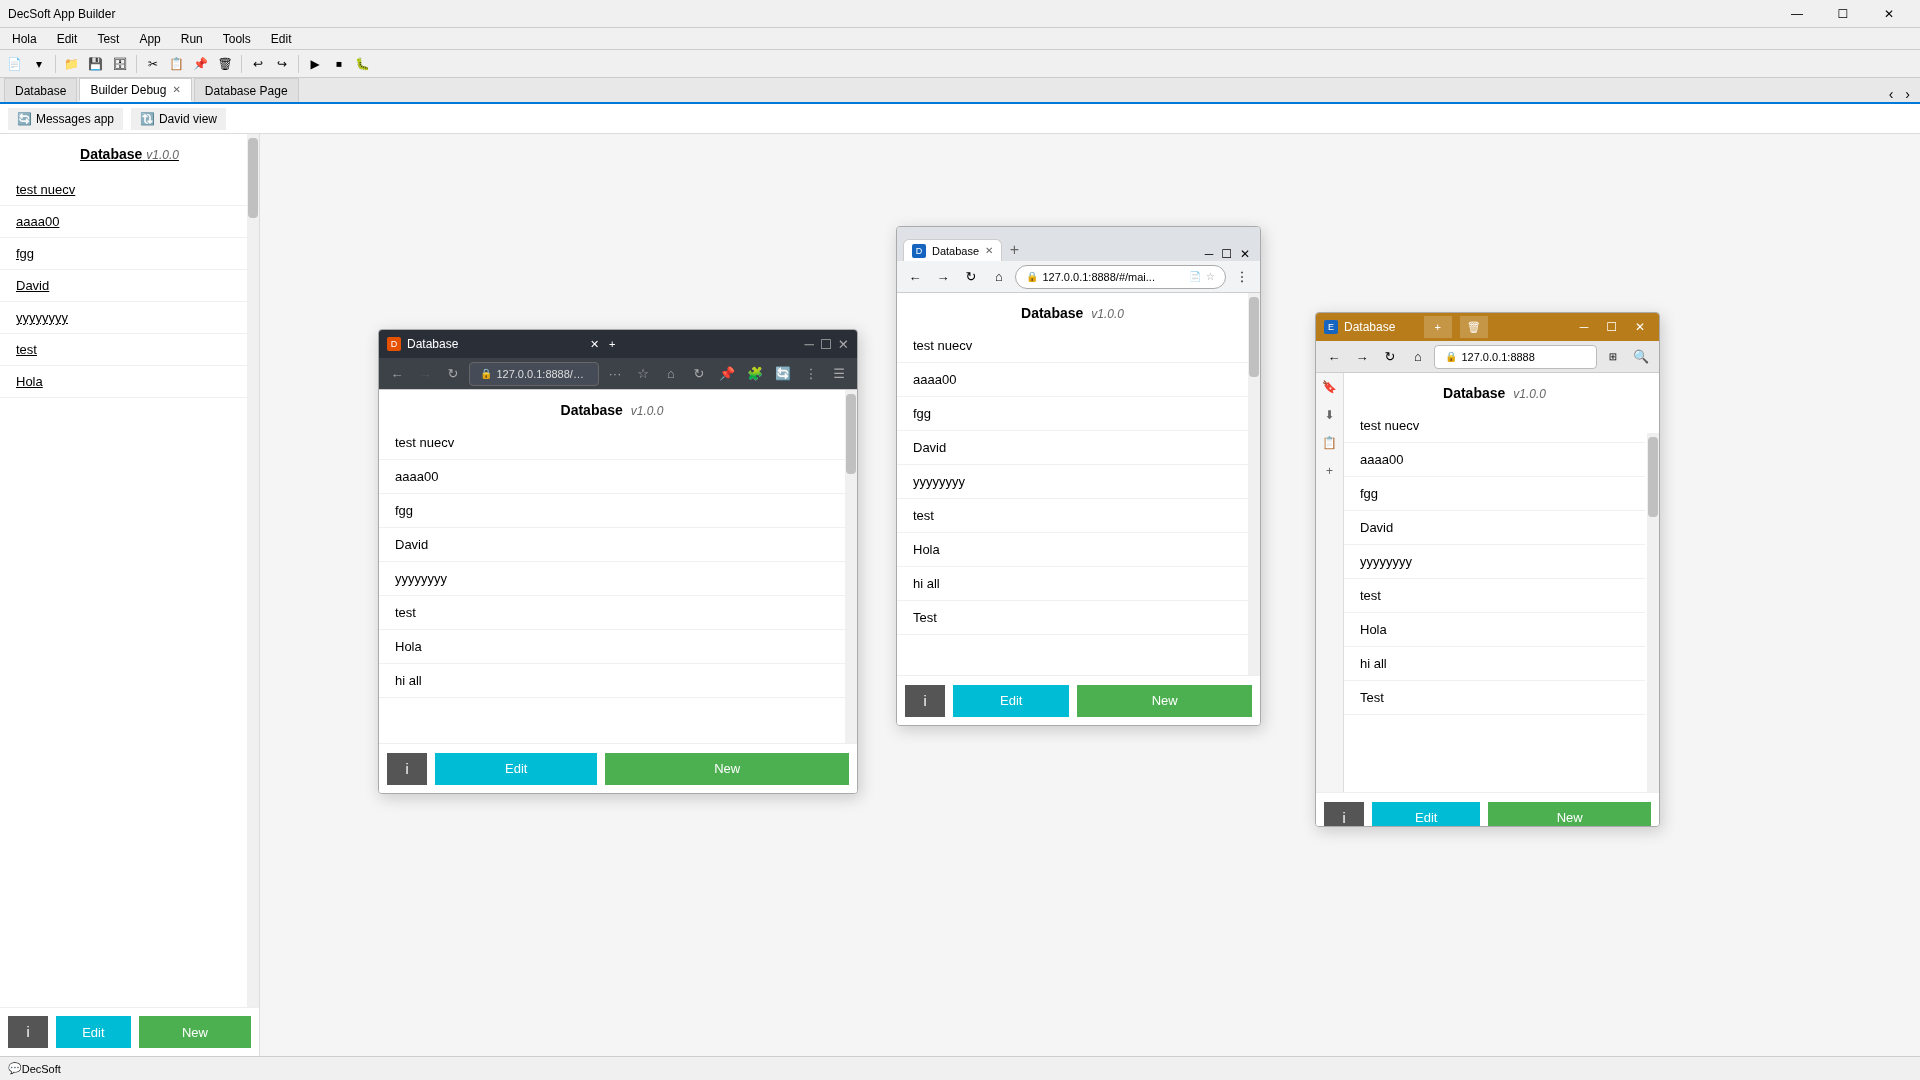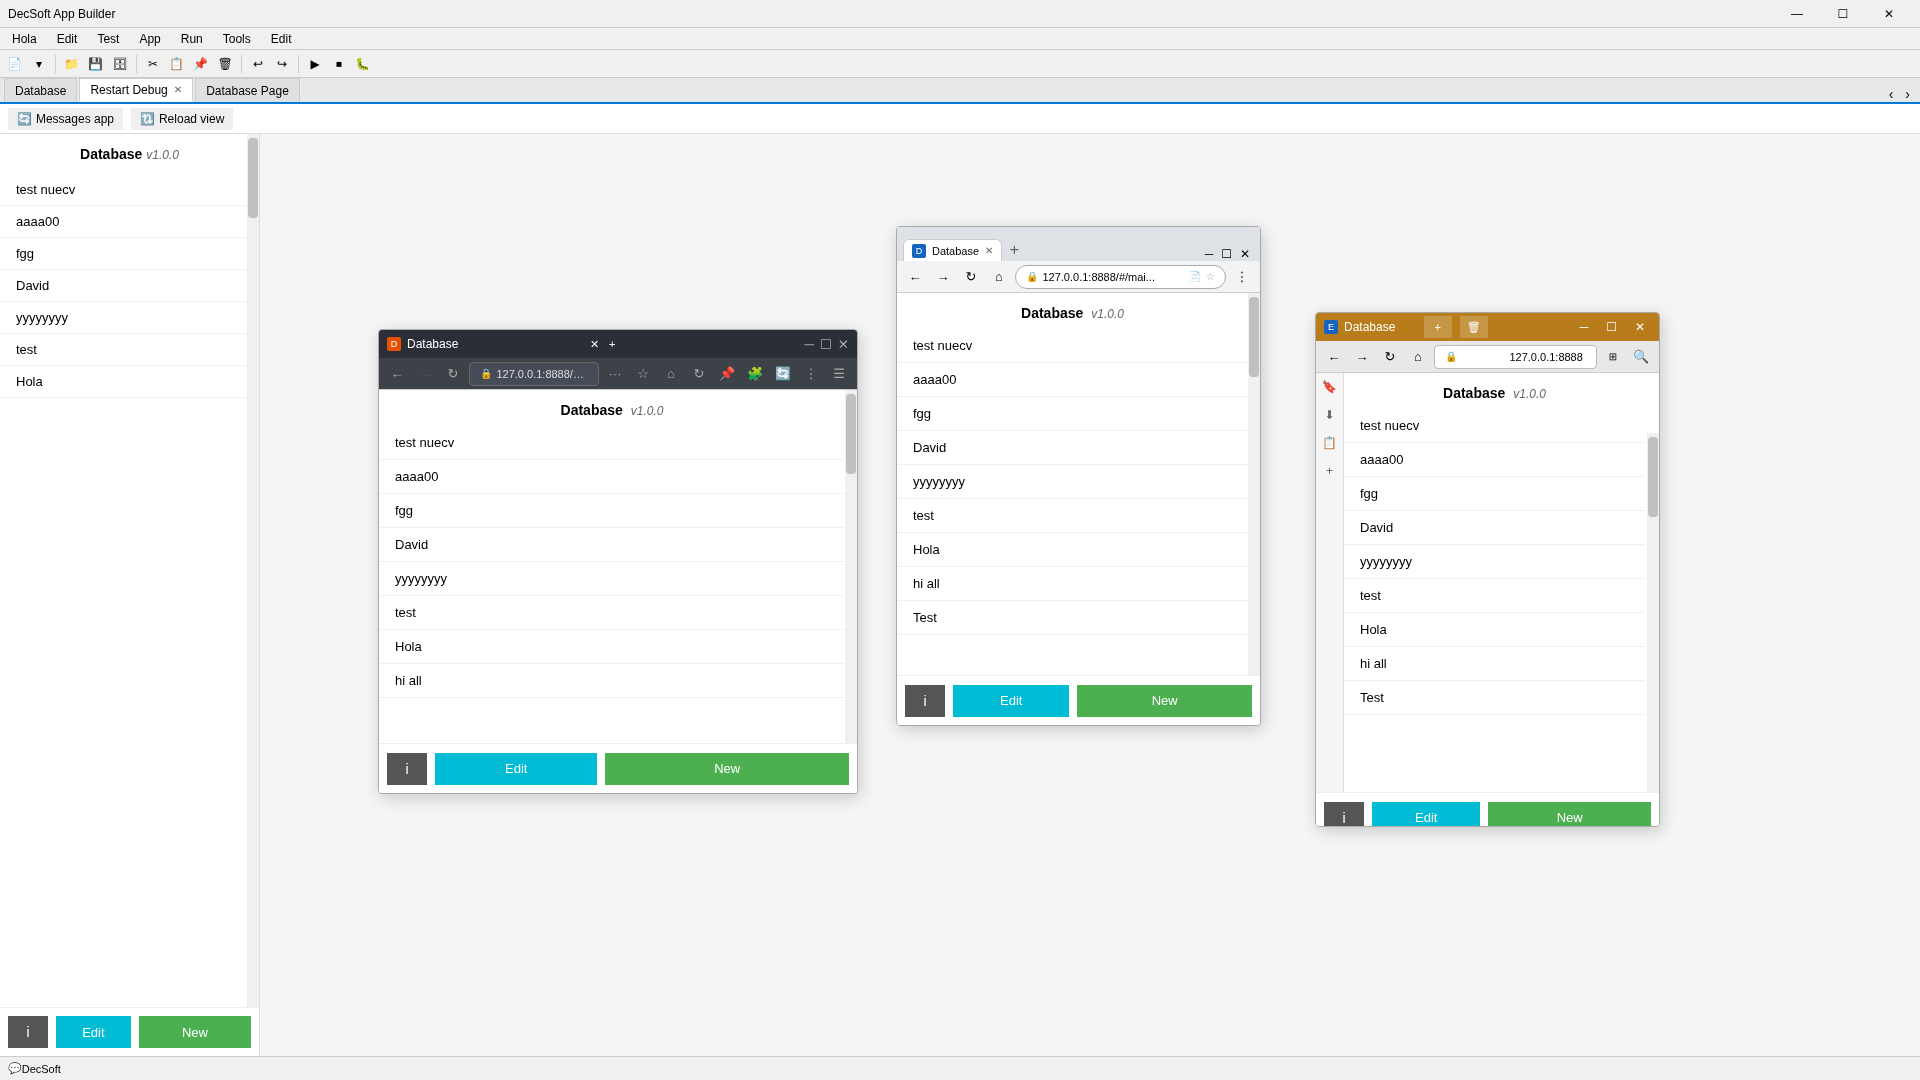--- a/index.html
+++ b/index.html
@@ -22,21 +22,21 @@
     .tab-bar { background: #e8e8e8; height: 26px; display: flex; align-items: flex-end; padding: 0 4px; border-bottom: 2px solid #0078d7; }
     .tab { height: 24px; padding: 0 10px; display: flex; align-items: center; font-size: 12px; cursor: pointer; border: 1px solid #ccc; border-bottom: none; background: #e0e0e0; margin-right: 2px; gap: 6px; }
     .tab.active { background: white; border-bottom: 2px solid white; color: #000; font-weight: 500; }
     .tab-close { font-size: 10px; color: #666; }
 
     
     .action-bar { background: white; height: 30px; display: flex; align-items: center; padding: 0 8px; border-bottom: 1px solid #ddd; gap: 8px; }
     .action-btn { display: flex; align-items: center; gap: 4px; font-size: 12px; cursor: pointer; padding: 3px 8px; border: 1px solid transparent; }
 
     
-    .main-area { display: flex; height: calc(1080px - 28px - 22px - 28px - 26px - 30px - 24px); position: relative; background: #f5f5f5; }
+    .main-area { display: flex; height: calc(1080px - 28px - 22px - 28px - 26px - 30px - 24px); position: relative; background: #f5f5f5; text-decoration: underline; }
 
     
     .left-panel { width: 260px; background: white; border-right: 1px solid #ddd; overflow: hidden; position: relative; }
     .panel-title { text-align: center; font-size: 14px; padding: 12px 0 8px 0; }
     .panel-title span { font-style: italic; font-size: 12px; color: #666; }
     .panel-list { padding: 4px 0; }
     .panel-list-item { padding: 8px 16px; border-bottom: 1px solid #f0f0f0; font-size: 13px; cursor: pointer; }
     .panel-buttons { position: absolute; bottom: 0; left: 0; right: 0; display: flex; padding: 8px; gap: 8px; background: white; border-top: 1px solid #eee; }
     .btn-info { width: 40px; height: 32px; background: #555; color: white; border: none; cursor: pointer; display: flex; align-items: center; justify-content: center; font-size: 14px; }
     .btn-edit { flex: 1; height: 32px; background: #00bcd4; color: white; border: none; cursor: pointer; font-size: 13px; font-weight: 500; }
@@ -132,39 +132,39 @@
   <button class="tb-btn">▶</button>
   <button class="tb-btn">⏹</button>
   <button class="tb-btn">🐛</button>
 </div>
 
 <div class="tab-bar">
   <div class="tab">
     <span>Database</span>
   </div>
   <div class="tab active">
-    <span>Restart Debug</span>
+    <span>Builder Debug</span>
     <span class="tab-close">✕</span>
   </div>
   <div class="tab">
     <span>Database Page</span>
   </div>
   <div style="flex:1"></div>
   <button style="background:none;border:none;cursor:pointer;font-size:14px;padding:0 6px;">‹</button>
   <button style="background:none;border:none;cursor:pointer;font-size:14px;padding:0 6px;">›</button>
 </div>
 
 <div class="action-bar">
   <button class="action-btn">
     <span>🔄</span>
     <span>Messages app</span>
   </button>
   <button class="action-btn">
     <span>🔃</span>
-    <span>Reload view</span>
+    <span>David view</span>
   </button>
 </div>
 
 <div class="main-area">
 
   <div class="left-panel">
     <div class="panel-title">
       <strong>Database</strong>
       <span>v1.0.0</span>
     </div>
@@ -318,21 +318,21 @@
         <button style="background:none;border:none;color:white;cursor:pointer;font-size:12px;padding:0 6px;">✕</button>
       </div>
 
       <div class="browser-nav edge">
         <button class="nav-btn">←</button>
         <button class="nav-btn">→</button>
         <button class="nav-btn">↻</button>
         <button class="nav-btn">⌂</button>
         <div class="address-bar edge-style">
           <span style="font-size:10px;color:#1565c0;">🔒</span>
-          <span style="font-size:11px;margin-left:48px;">127.0.0.1:8888</span>
+          <span style="font-size:11px;">127.0.0.1:8888</span>
         </div>
         <button class="nav-btn" style="font-size:10px;">⊞</button>
         <button class="nav-btn">🔍</button>
       </div>
 
       <div style="display:flex; height:calc(515px - 28px - 32px - 36px);">
 
         <div class="edge-sidebar">
           <div class="edge-sidebar-icon">🔖</div>
           <div class="edge-sidebar-icon">⬇</div>

